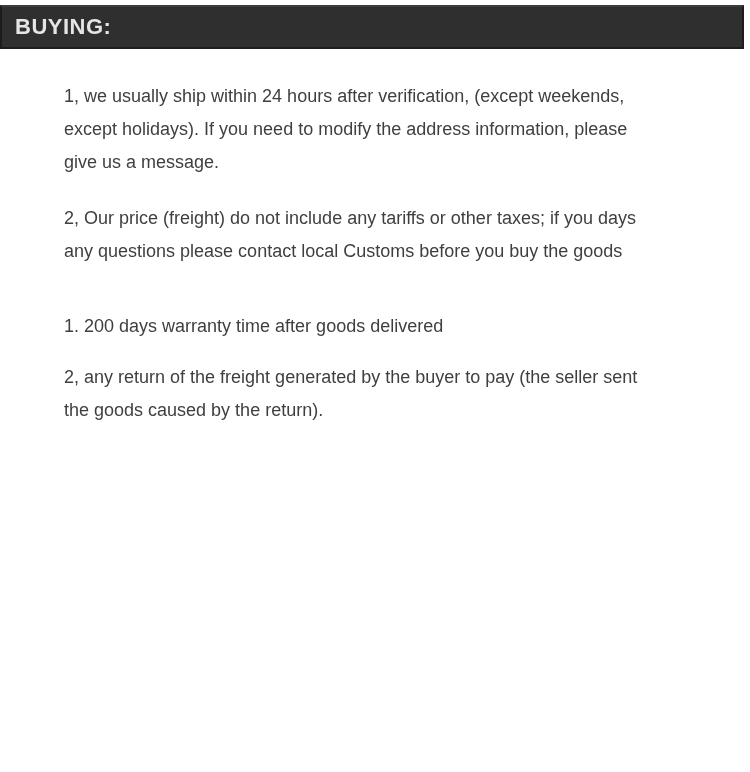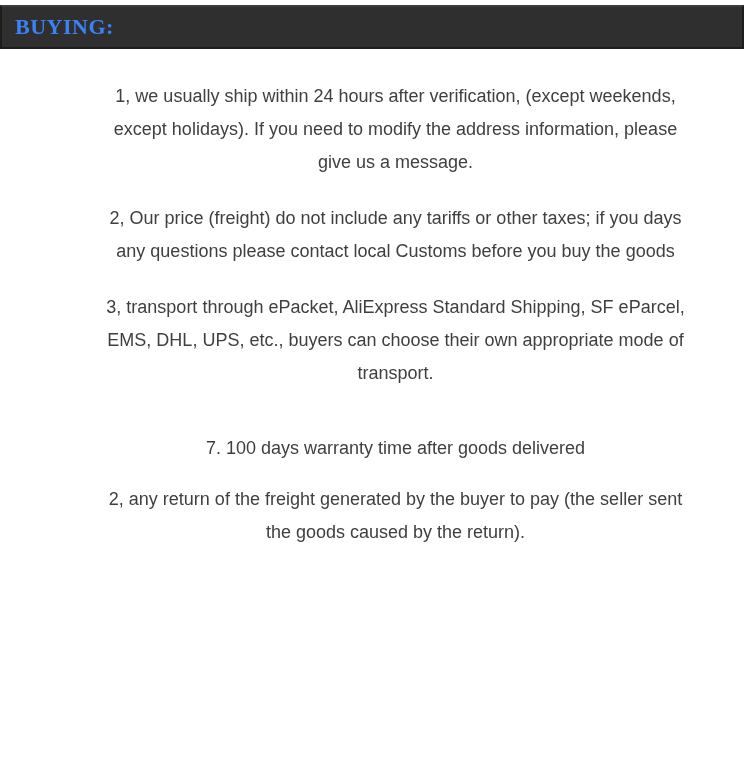--- a/index.html
+++ b/index.html
@@ -20,31 +20,30 @@
     background: #2f2f2f;
     border: 2px solid #1d1d1d;
     border-top-color: #3c3c3c;
     display: flex;
     align-items: center;
     padding-left: 13px;
   }
   .heading-bar.first { margin-top: 5px; }
   .heading-bar.second { margin-top: 63px; }
   .heading-text {
-    color: #3b82f6;
-    font-family: Liberation Serif, serif;
+    color: #e5e5e5;
+    font-family: Liberation Sans, sans-serif;
     font-weight: bold;
     font-size: 22px;
     letter-spacing: 0.5px;
     white-space: nowrap;
   }
   .section {
     padding-left: 64px;
     padding-right: 23px;
-    text-align: center;
   }
   .section p {
     font-size: 18px;
     line-height: 33px;
     color: #3f3f3f;
     white-space: pre-line;
   }
   .sec-buy p.p1 { margin-top: 31px; }
   .sec-buy p.p2 { margin-top: 23px; }
   .sec-buy p.p3 { margin-top: 23px; }
@@ -60,25 +59,22 @@
   <div class="heading-bar first">
     <span class="heading-text">BUYING:</span>
   </div>
 
   <div class="section sec-buy">
     <p class="p1">1, we usually ship within 24 hours after verification, (except weekends,
 except holidays). If you need to modify the address information, please
 give us a message.</p>
     <p class="p2">2, Our price (freight) do not include any tariffs or other taxes; if you days
 any questions please contact local Customs before you buy the goods</p>
-    <p class="p3">3, transport through ePacket, AliExpress Standard Shipping, SF eParcel,
-EMS, DHL, UPS, etc., buyers can choose their own appropriate mode of
-transport.</p>
   </div>
 
 
   <div class="section sec-warranty">
-    <p class="p1">7. 100 days warranty time after goods delivered</p>
+    <p class="p1">1. 200 days warranty time after goods delivered</p>
     <p class="p2">2, any return of the freight generated by the buyer to pay (the seller sent
 the goods caused by the return).</p>
   </div>
 
 </div>
 
 </body></html>

